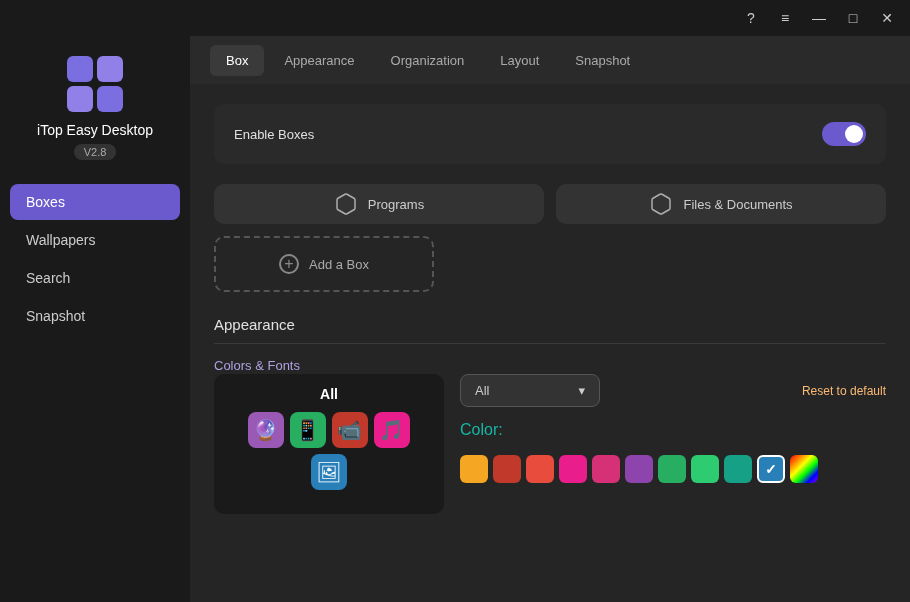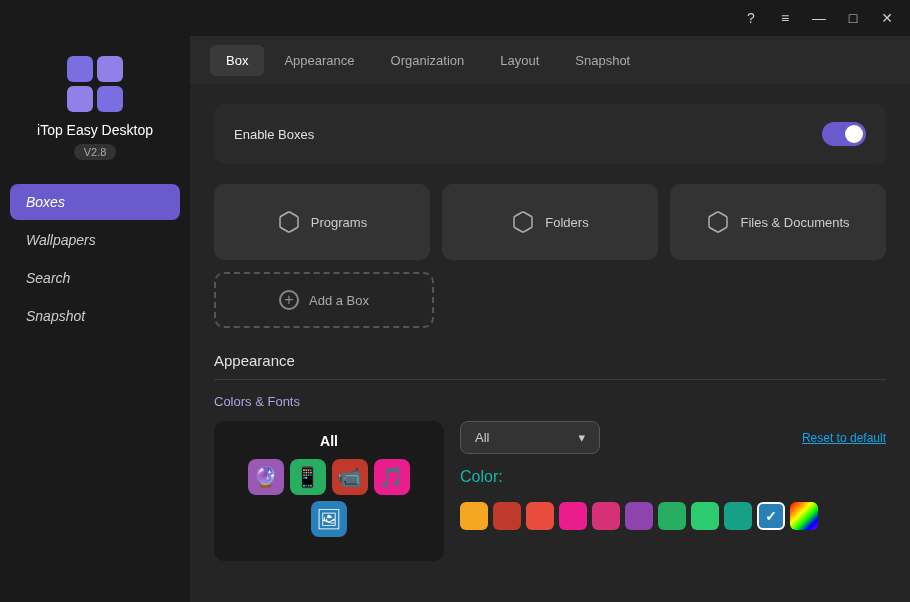--- a/index.html
+++ b/index.html
@@ -89,21 +89,20 @@
       font-size: 11px;
       color: #aaa;
       margin-bottom: 24px;
     }
     .sidebar-nav {
       width: 100%;
       display: flex;
       flex-direction: column;
       gap: 2px;
       padding: 0 10px;
-      font-style: italic;
     }
     .sidebar-item {
       width: 100%;
       padding: 10px 16px;
       border-radius: 8px;
       cursor: pointer;
       font-size: 14px;
       color: #ccc;
       display: flex;
       align-items: center;
@@ -192,21 +191,21 @@
     .box-buttons {
       display: flex;
       gap: 12px;
       margin-bottom: 12px;
     }
     .box-btn {
       flex: 1;
       background: #333;
       border: none;
       border-radius: 10px;
-      padding: 26px 12px;
+      padding: 8px 12px;
       color: #ccc;
       cursor: pointer;
       display: flex;
       align-items: center;
       justify-content: center;
       gap: 10px;
       font-size: 13px;
       font-family: 'Segoe UI', sans-serif;
     }
     .box-icon {
@@ -252,21 +251,21 @@
       margin-bottom: 10px;
     }
     .section-divider {
       height: 1px;
       background: #3a3a3a;
       margin-bottom: 14px;
     }
     .subsection-label {
       font-size: 13px;
       color: #b0a0e0;
-      margin-bottom: 12px;
+      margin-bottom: 1px;
     }
 
     
     .appearance-row {
       display: flex;
       gap: 16px;
     }
 
     
     .preview-box {
@@ -330,23 +329,22 @@
       background: transparent;
       border: none;
       color: #ccc;
       font-size: 13px;
       width: 100%;
       outline: none;
       cursor: pointer;
       appearance: none;
     }
     .reset-link {
-      color: #0ea5e9;
+      color: #fdba74;
       font-size: 12px;
-      text-decoration: underline;
       cursor: pointer;
     }
     .color-label {
       font-size: 16px;
       color: #14b8a6;
       margin-top: 2px;
     }
     .color-swatches {
       display: flex;
       gap: 5px;
@@ -434,26 +432,20 @@
         <span class="enable-label">Enable Boxes</span>
         <div class="toggle"></div>
       </div>
 
       <div class="box-buttons">
         <button class="box-btn">
           <svg class="box-icon" viewBox="0 0 24 24" fill="none" stroke="currentColor" stroke-width="1.5">
             <path d="M21 16V8a2 2 0 0 0-1-1.73l-7-4a2 2 0 0 0-2 0l-7 4A2 2 0 0 0 3 8v8a2 2 0 0 0 1 1.73l7 4a2 2 0 0 0 2 0l7-4A2 2 0 0 0 21 16z"></path>
           </svg>
           <span>Programs</span>
-        </button>
-        <button class="box-btn">
-          <svg class="box-icon" viewBox="0 0 24 24" fill="none" stroke="currentColor" stroke-width="1.5">
-            <path d="M21 16V8a2 2 0 0 0-1-1.73l-7-4a2 2 0 0 0-2 0l-7 4A2 2 0 0 0 3 8v8a2 2 0 0 0 1 1.73l7 4a2 2 0 0 0 2 0l7-4A2 2 0 0 0 21 16z"></path>
-          </svg>
-          <span>Folders</span>
         </button>
         <button class="box-btn">
           <svg class="box-icon" viewBox="0 0 24 24" fill="none" stroke="currentColor" stroke-width="1.5">
             <path d="M21 16V8a2 2 0 0 0-1-1.73l-7-4a2 2 0 0 0-2 0l-7 4A2 2 0 0 0 3 8v8a2 2 0 0 0 1 1.73l7 4a2 2 0 0 0 2 0l7-4A2 2 0 0 0 21 16z"></path>
           </svg>
           <span>Files &amp; Documents</span>
         </button>
       </div>
 
       <button class="add-box-btn">

